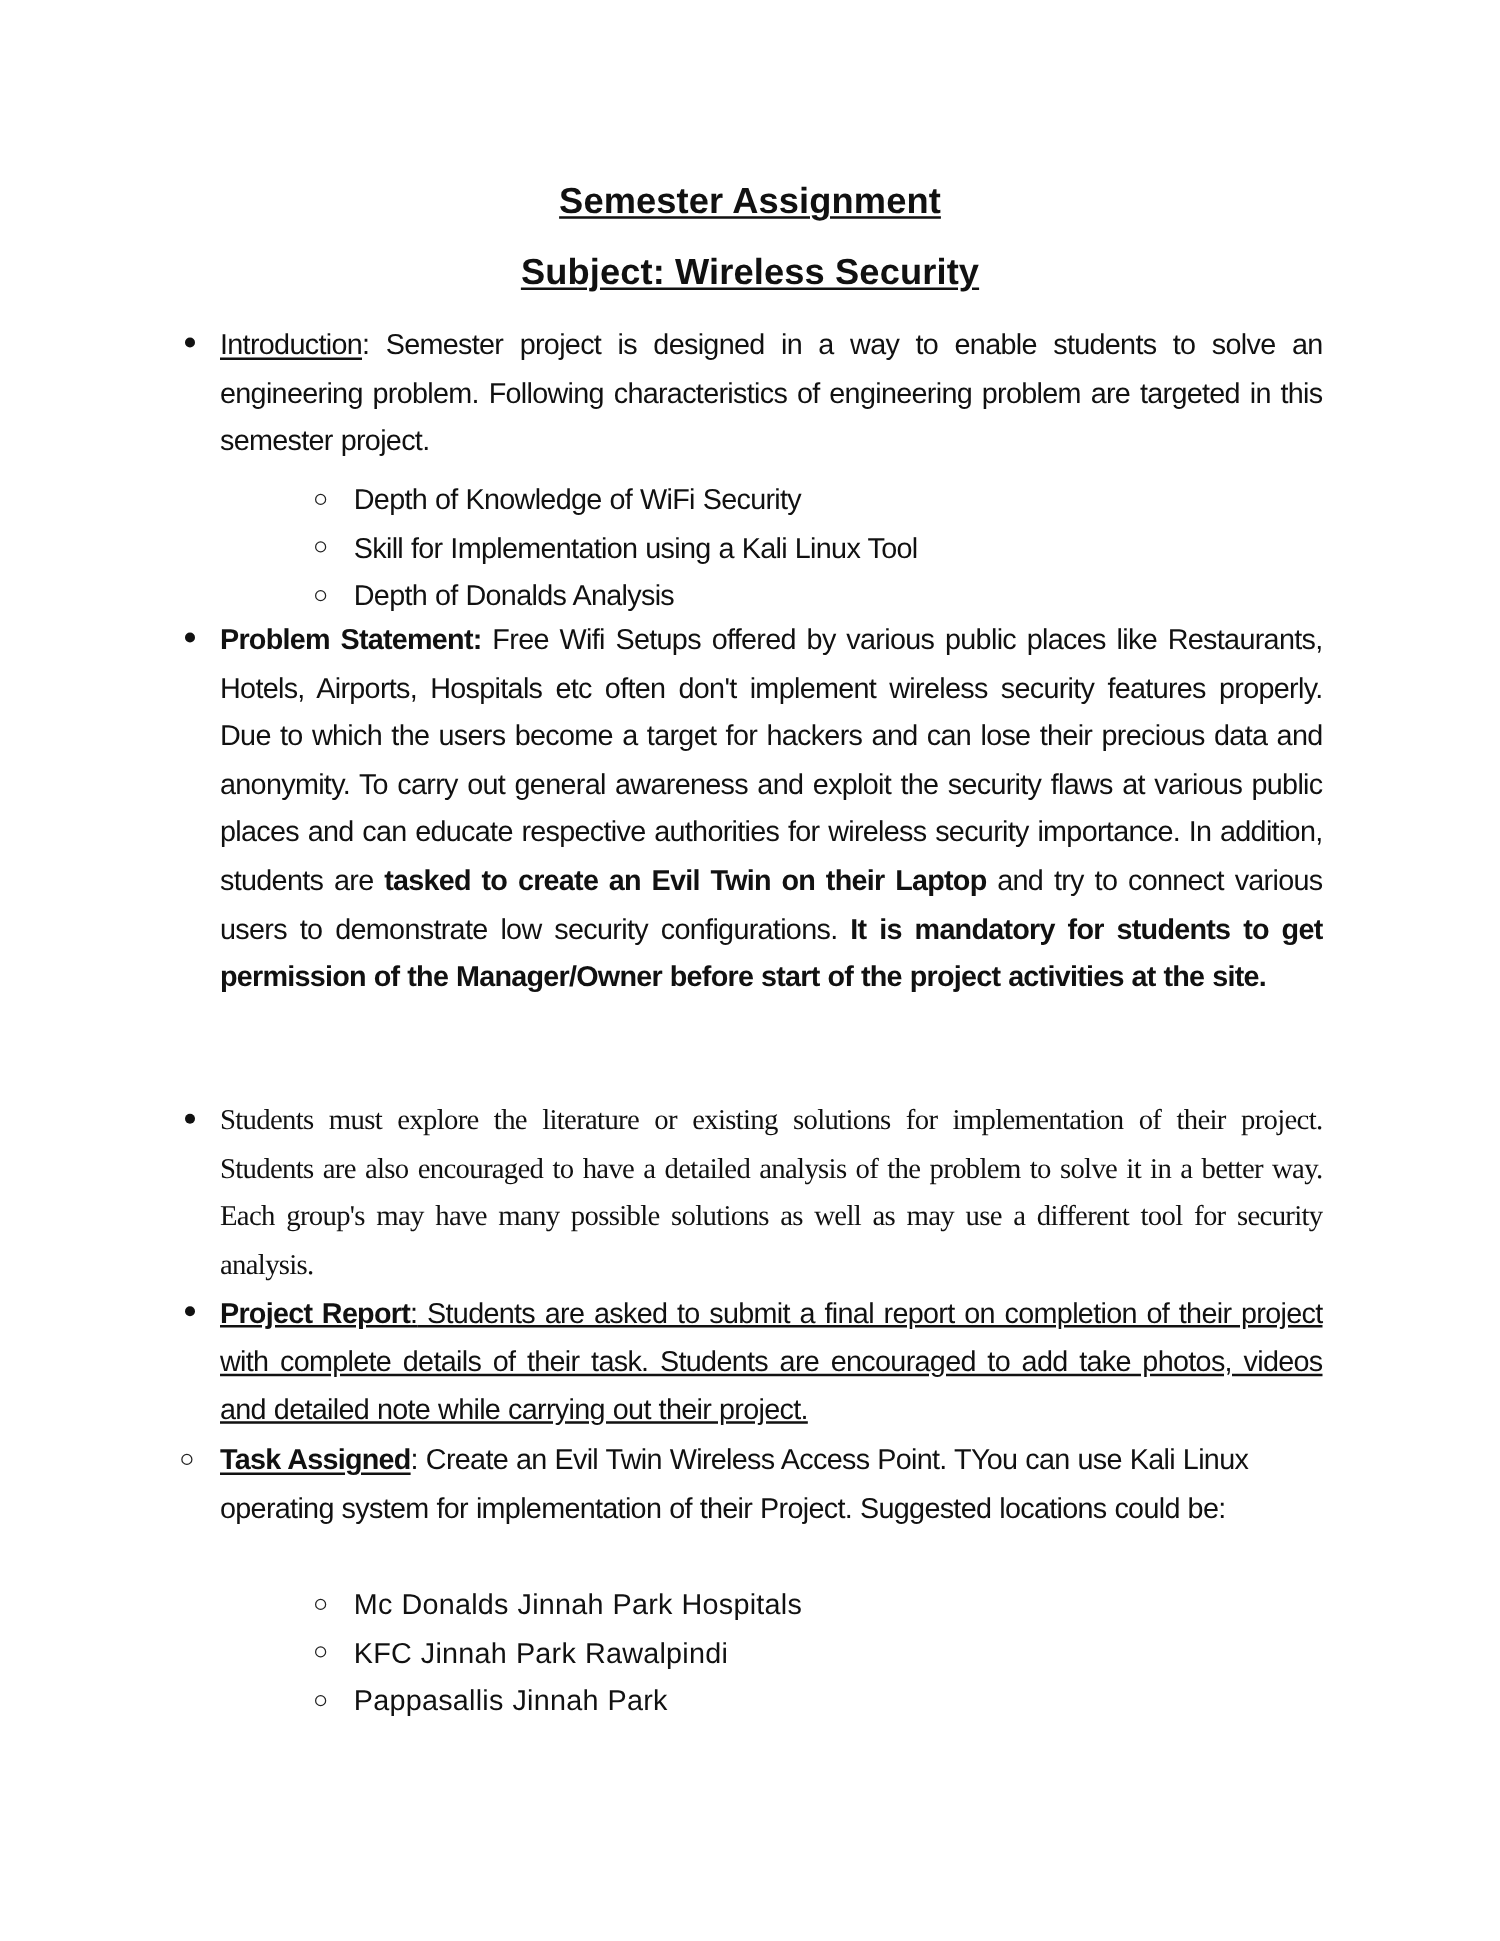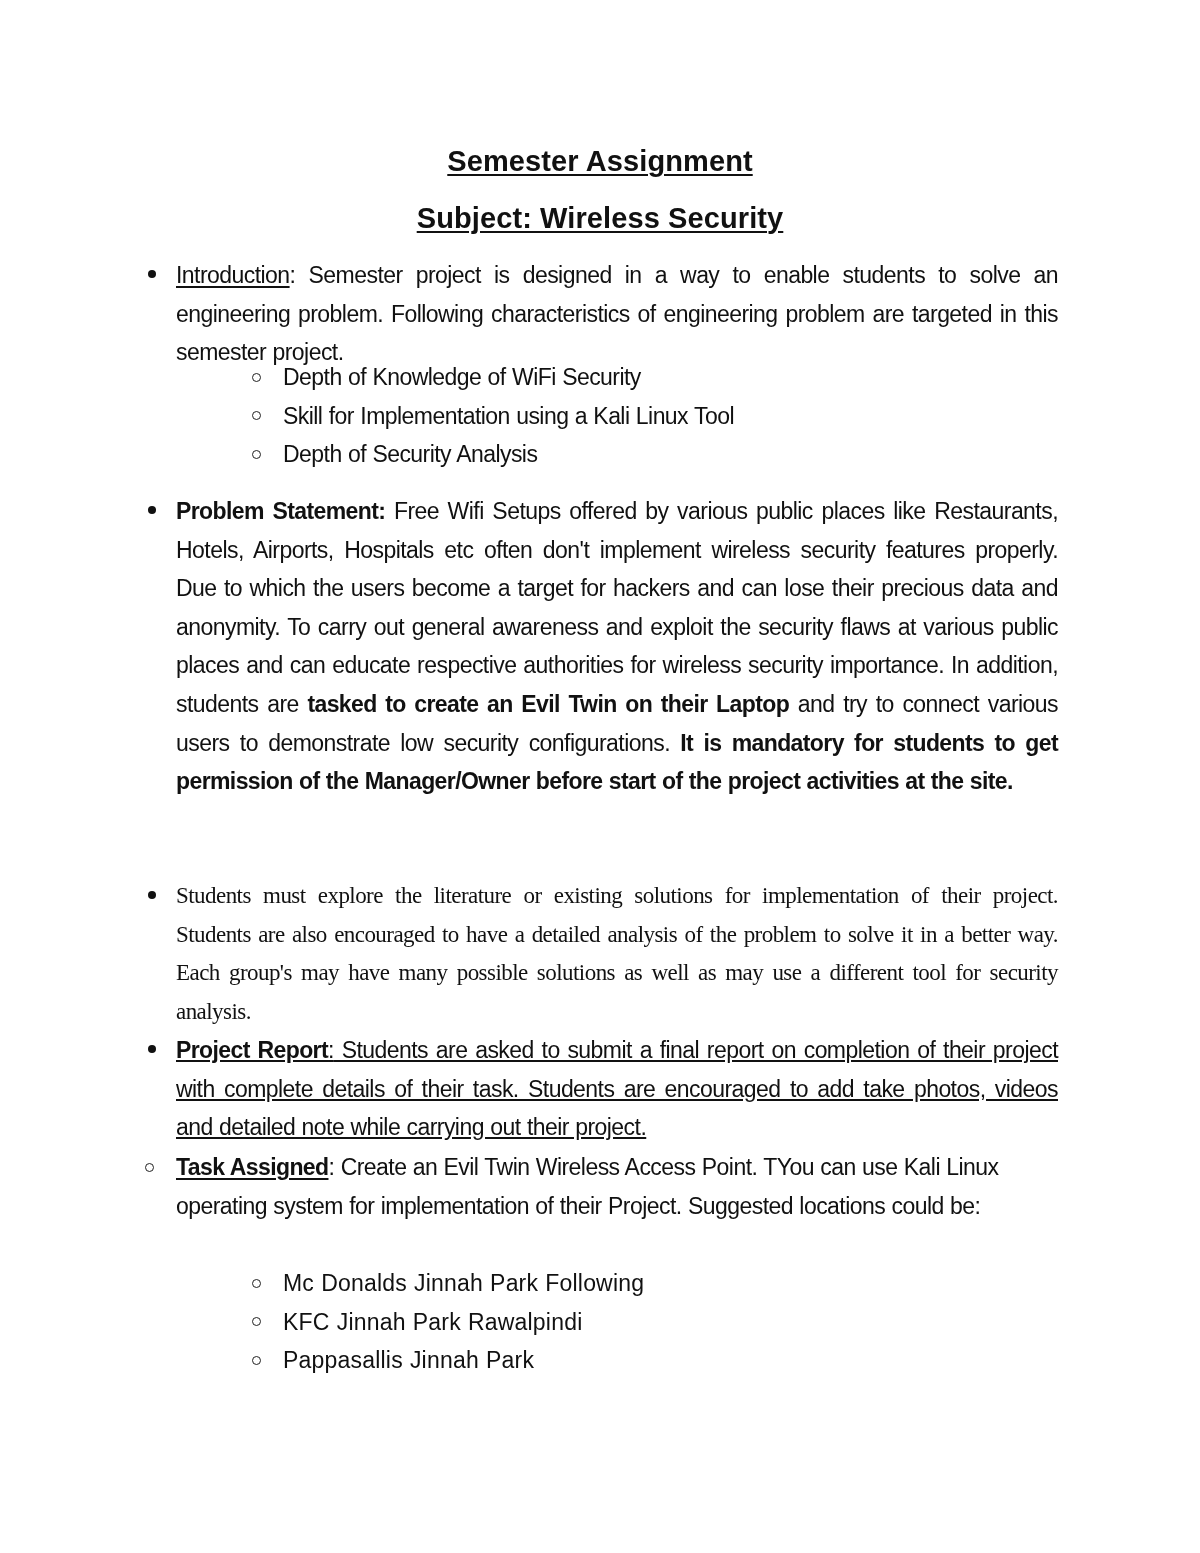--- a/index.html
+++ b/index.html
@@ -107,38 +107,38 @@
   <div class="title t1">Semester Assignment</div>
   <div class="title t2">Subject: Wireless Security</div>
 
   <div class="bullet-block body-text" style="top:256px;">
     <span class="bullet-mark">
         <span class="dot"></span>
       </span>
     <div class="para"><span class="u">Introduction</span><span>:</span><span> Semester project is designed in a way to enable students to solve an engineering problem. Following characteristics of engineering problem are targeted in this semester project.</span></div>
   </div>
 
-  <div class="sub-list body-text" style="top:358px;">
+  <div class="sub-list body-text" style="top:380px;">
     <div class="sub-item">
       <span class="bullet-mark">
           <span class="circle"></span>
         </span>
       <span>Depth of Knowledge of WiFi Security</span>
     </div>
     <div class="sub-item">
       <span class="bullet-mark">
           <span class="circle"></span>
         </span>
       <span>Skill for Implementation using a Kali Linux Tool</span>
     </div>
     <div class="sub-item">
       <span class="bullet-mark">
           <span class="circle"></span>
         </span>
-      <span>Depth of Security Analysis</span>
+      <span>Depth of Donalds Analysis</span>
     </div>
   </div>
 
   <div class="bullet-block body-text" style="top:492px;">
     <span class="bullet-mark">
         <span class="dot"></span>
       </span>
     <div class="para"><span class="b">Problem Statement:</span><span> Free Wifi Setups offered by various public places like Restaurants, Hotels, Airports, Hospitals etc often don't implement wireless security features properly. Due to which the users become a target for hackers and can lose their precious data and anonymity. To carry out general awareness and exploit the security flaws at various public places and can educate respective authorities for wireless security importance. In addition, students are </span><span class="b">tasked to create an Evil Twin on their Laptop</span><span> and try to connect various users to demonstrate low security configurations. </span><span class="b">It is mandatory for students to get permission of the Manager/Owner before start of the project activities at the site.</span></div>
   </div>
 
@@ -161,21 +161,21 @@
         <span class="circle"></span>
       </span>
     <div class="para"><span class="bu">Task Assigned</span><span>:</span><span> Create an Evil Twin Wireless Access Point.  TYou can use Kali Linux operating system for implementation of their Project. Suggested locations could be:</span></div>
   </div>
 
   <div class="sub-list body-text loc-list" style="top:1264px;">
     <div class="sub-item">
       <span class="bullet-mark">
           <span class="circle"></span>
         </span>
-      <span>Mc Donalds Jinnah Park Following</span>
+      <span>Mc Donalds Jinnah Park Hospitals</span>
     </div>
     <div class="sub-item">
       <span class="bullet-mark">
           <span class="circle"></span>
         </span>
       <span>KFC Jinnah Park Rawalpindi</span>
     </div>
     <div class="sub-item">
       <span class="bullet-mark">
           <span class="circle"></span>

